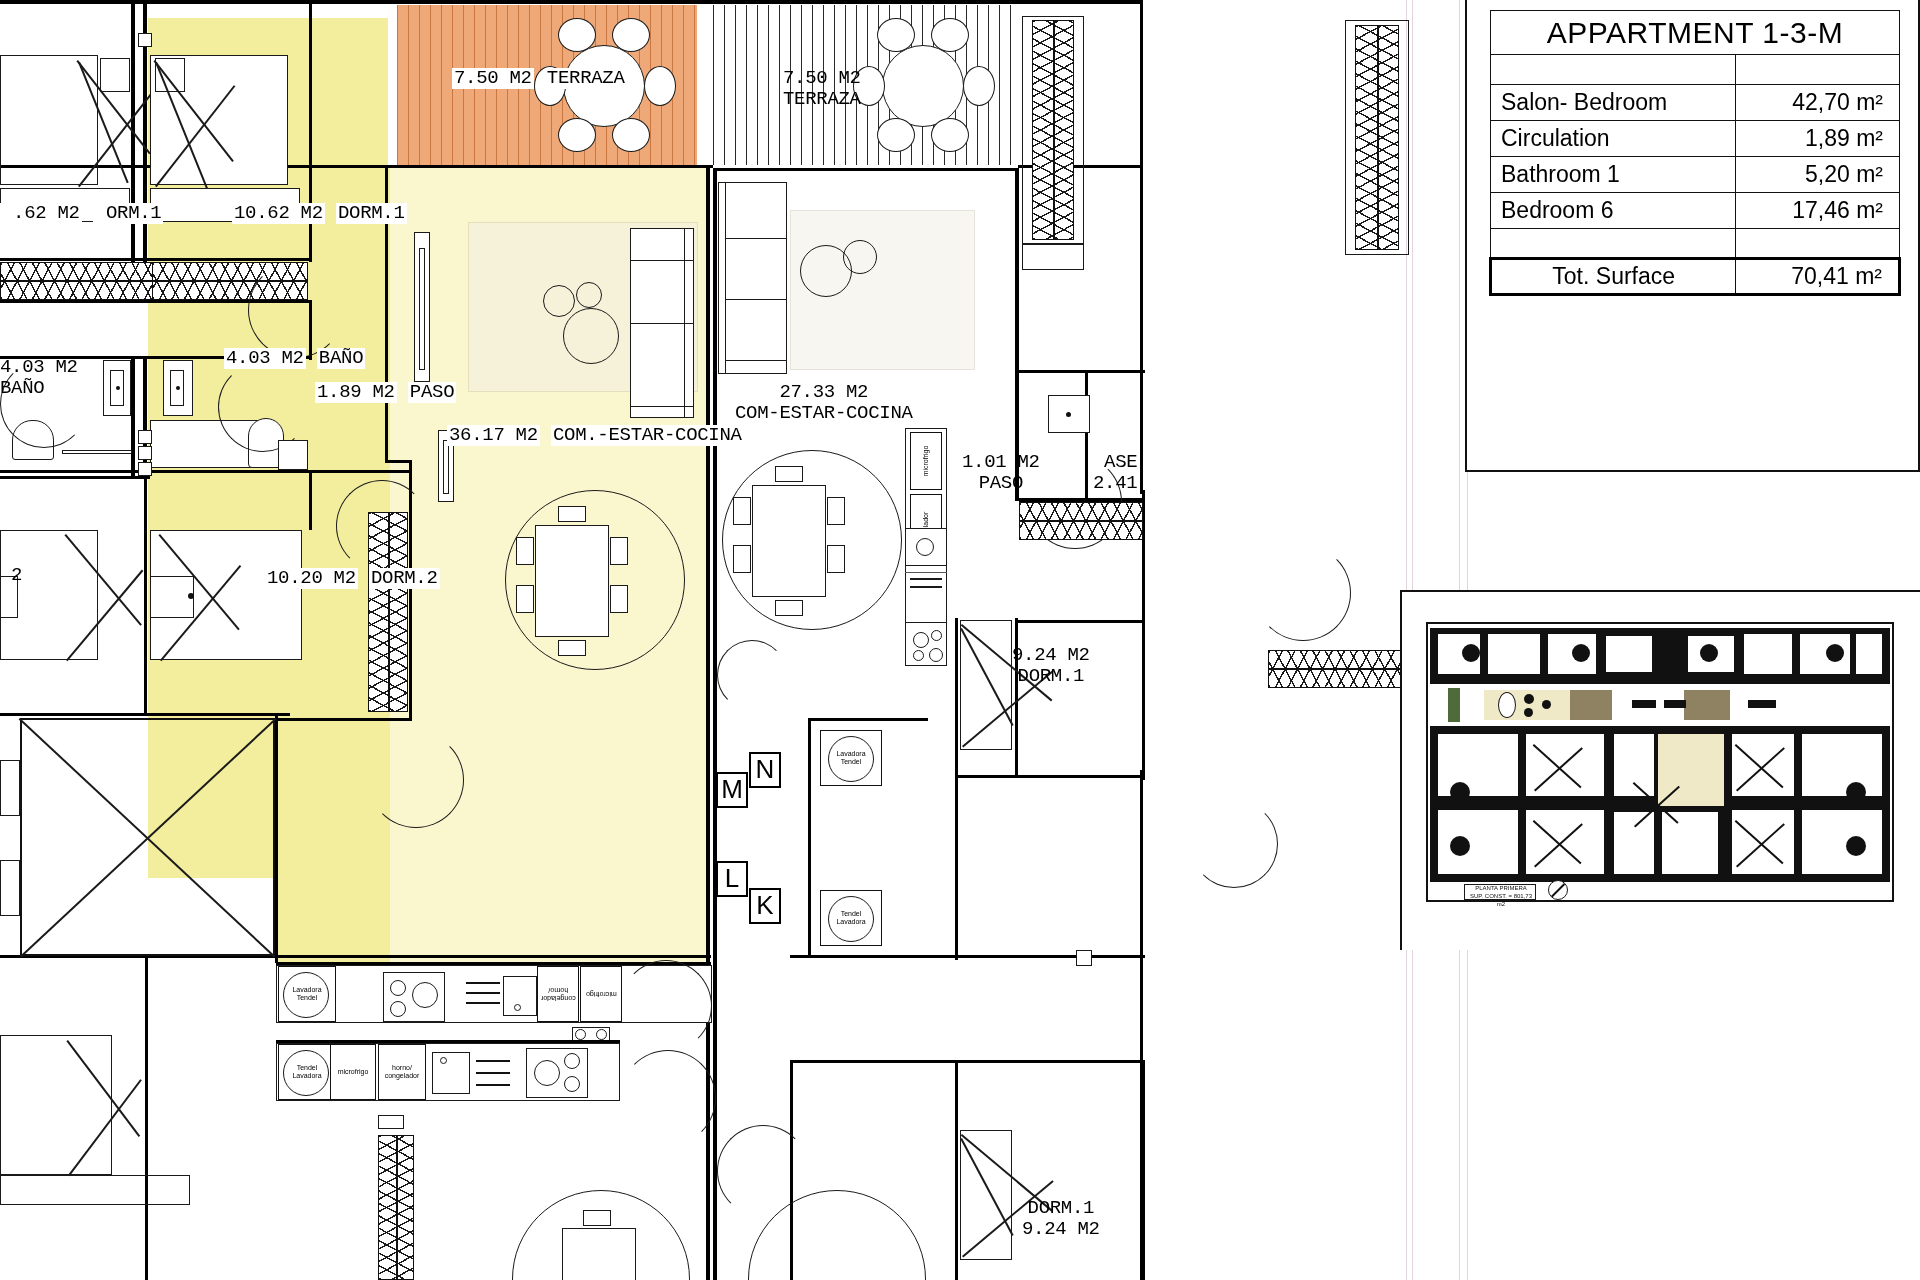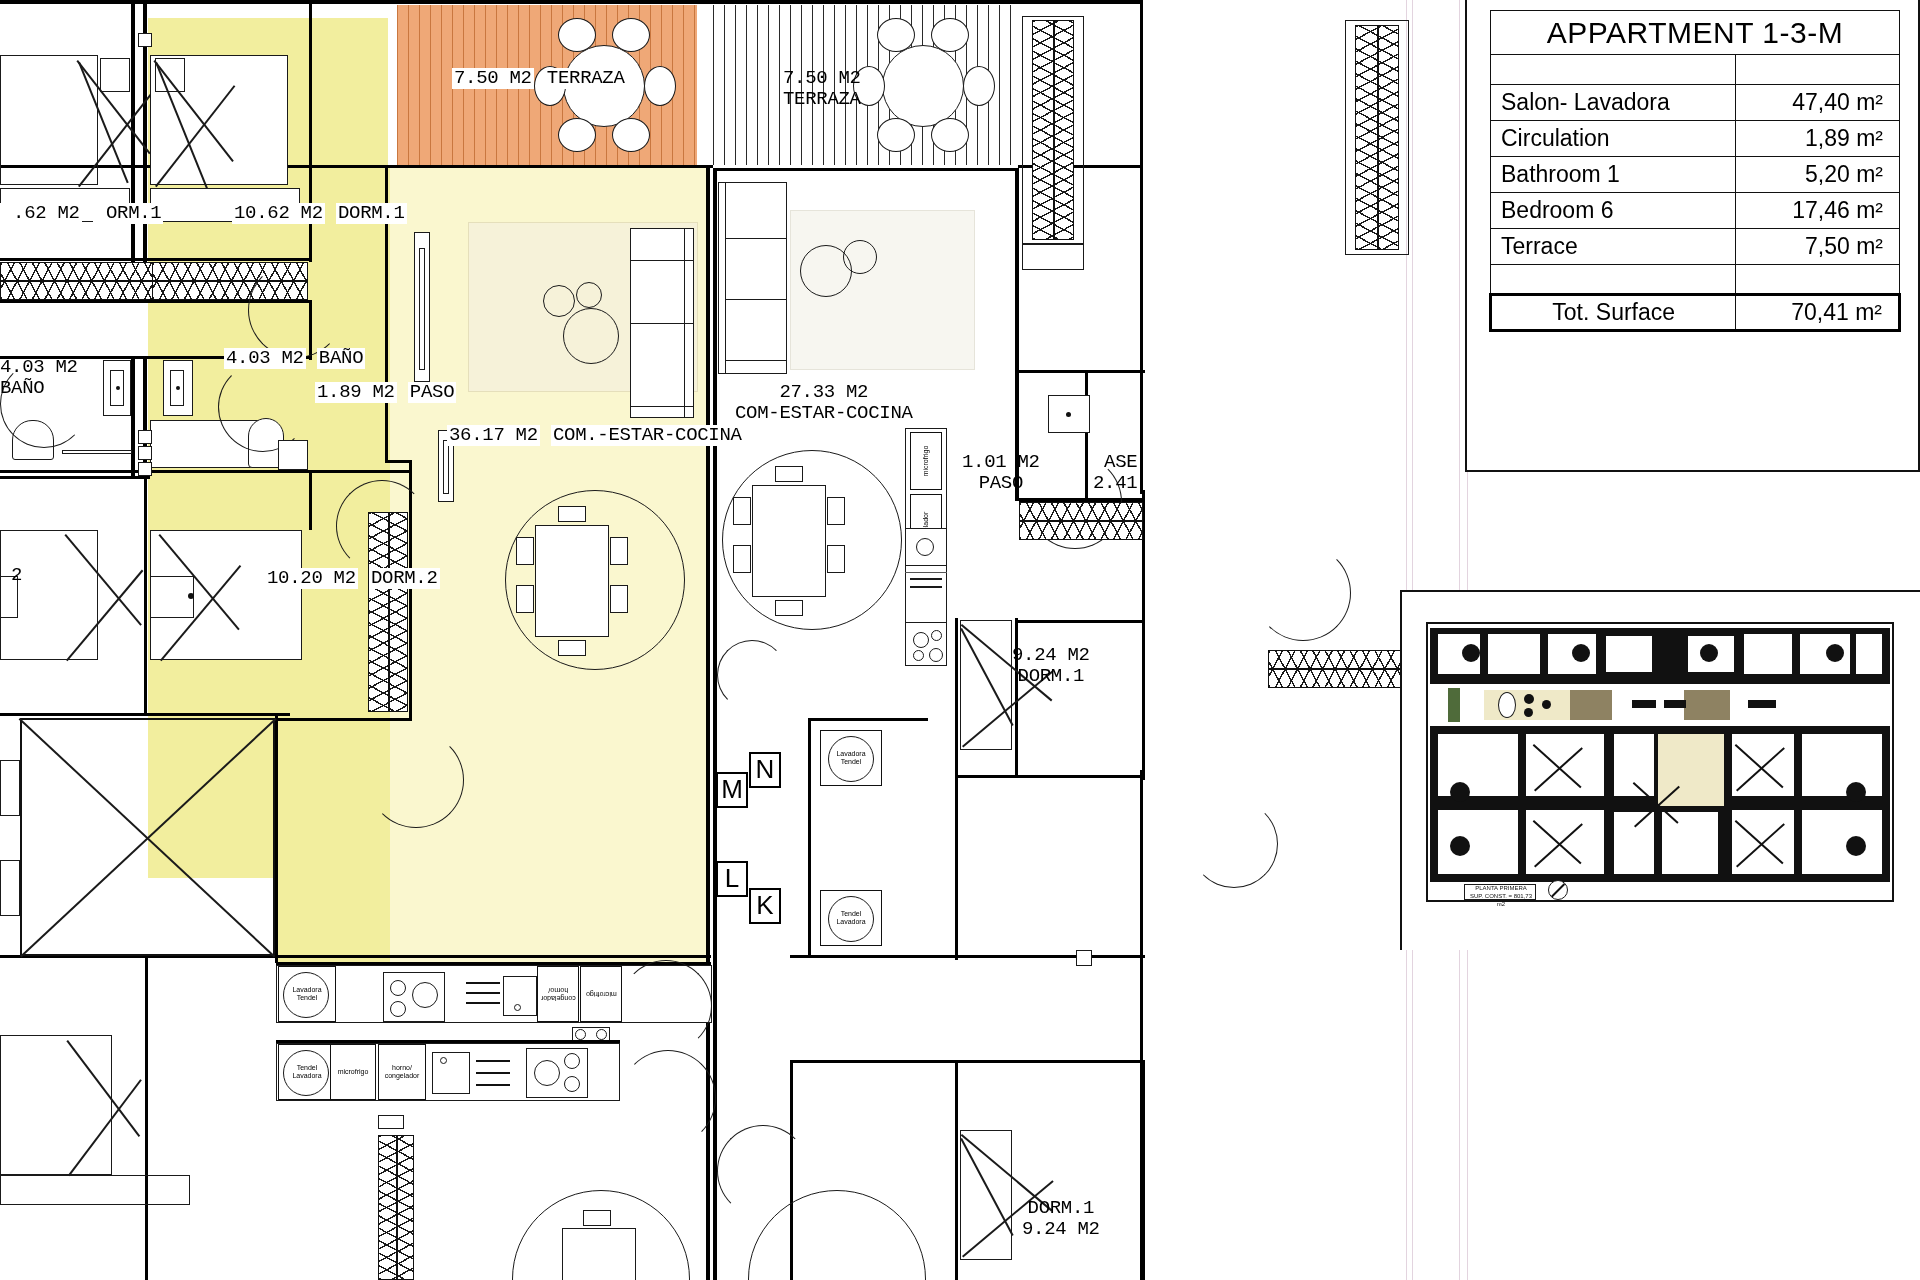--- a/index.html
+++ b/index.html
@@ -624,39 +624,35 @@
     <table class="legend">
       <tbody>
         <tr>
           <td class="title" colspan="2">APPARTMENT 1-3-M</td>
         </tr>
         <tr class="blank">
           <td class="name">&nbsp;</td>
           <td class="val">&nbsp;</td>
         </tr>
         <tr>
-          <td class="name">Salon- Lavadora</td>
-          <td class="val">47,40 m²</td>
+          <td class="name">Salon- Bedroom</td>
+          <td class="val">42,70 m²</td>
         </tr>
         <tr>
           <td class="name">Circulation</td>
           <td class="val">1,89 m²</td>
         </tr>
         <tr>
           <td class="name">Bathroom 1</td>
           <td class="val">5,20 m²</td>
         </tr>
         <tr>
           <td class="name">Bedroom 6</td>
           <td class="val">17,46 m²</td>
         </tr>
-        <tr>
-          <td class="name">Terrace</td>
-          <td class="val">7,50 m²</td>
-        </tr>
         <tr class="blank">
           <td class="name">&nbsp;</td>
           <td class="val">&nbsp;</td>
         </tr>
         <tr class="strong">
           <td class="name">Tot. Surface</td>
           <td class="val">70,41 m²</td>
         </tr>
       </tbody>
     </table>

